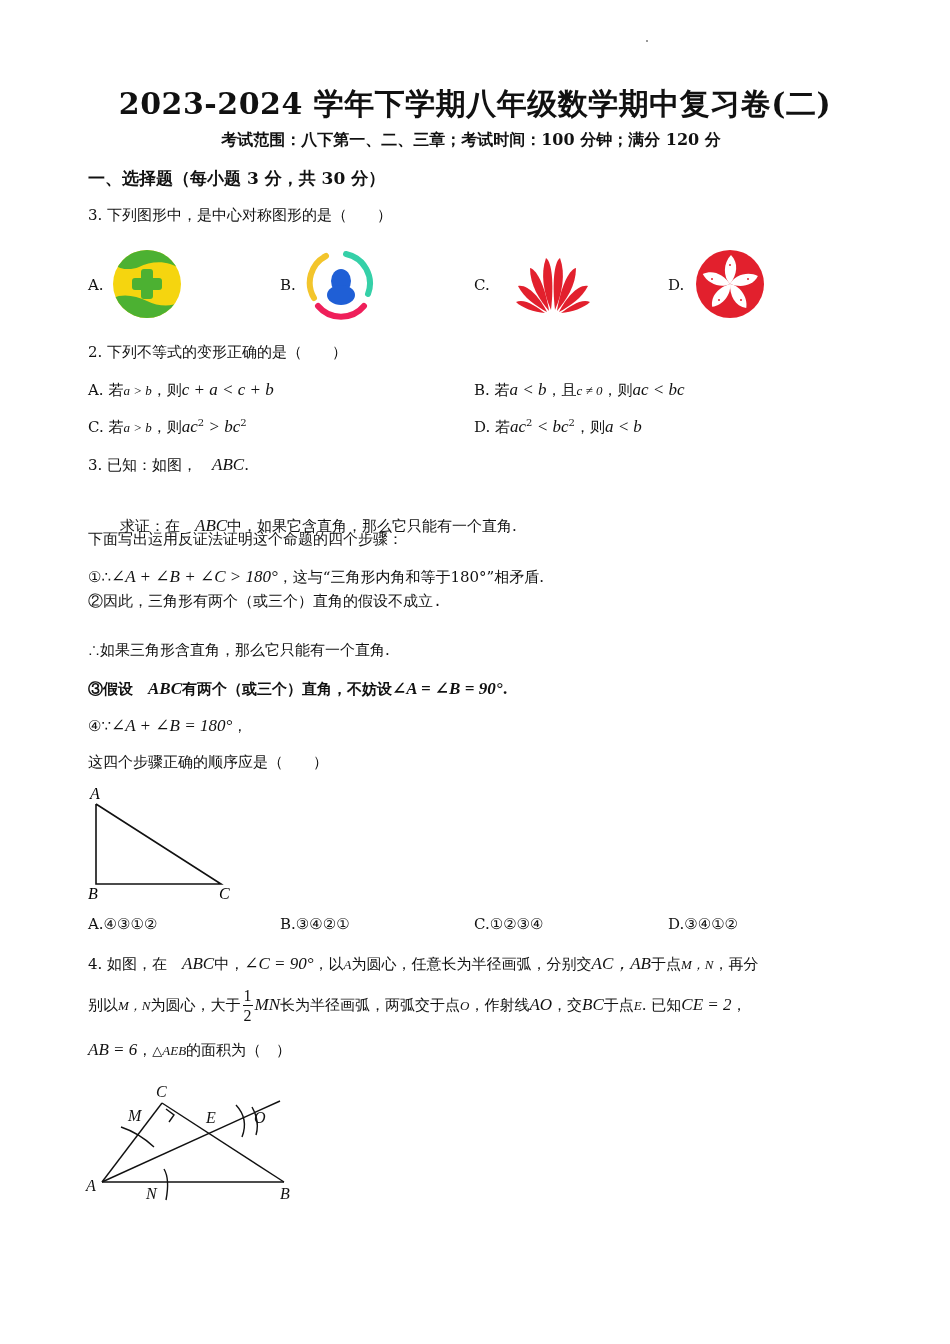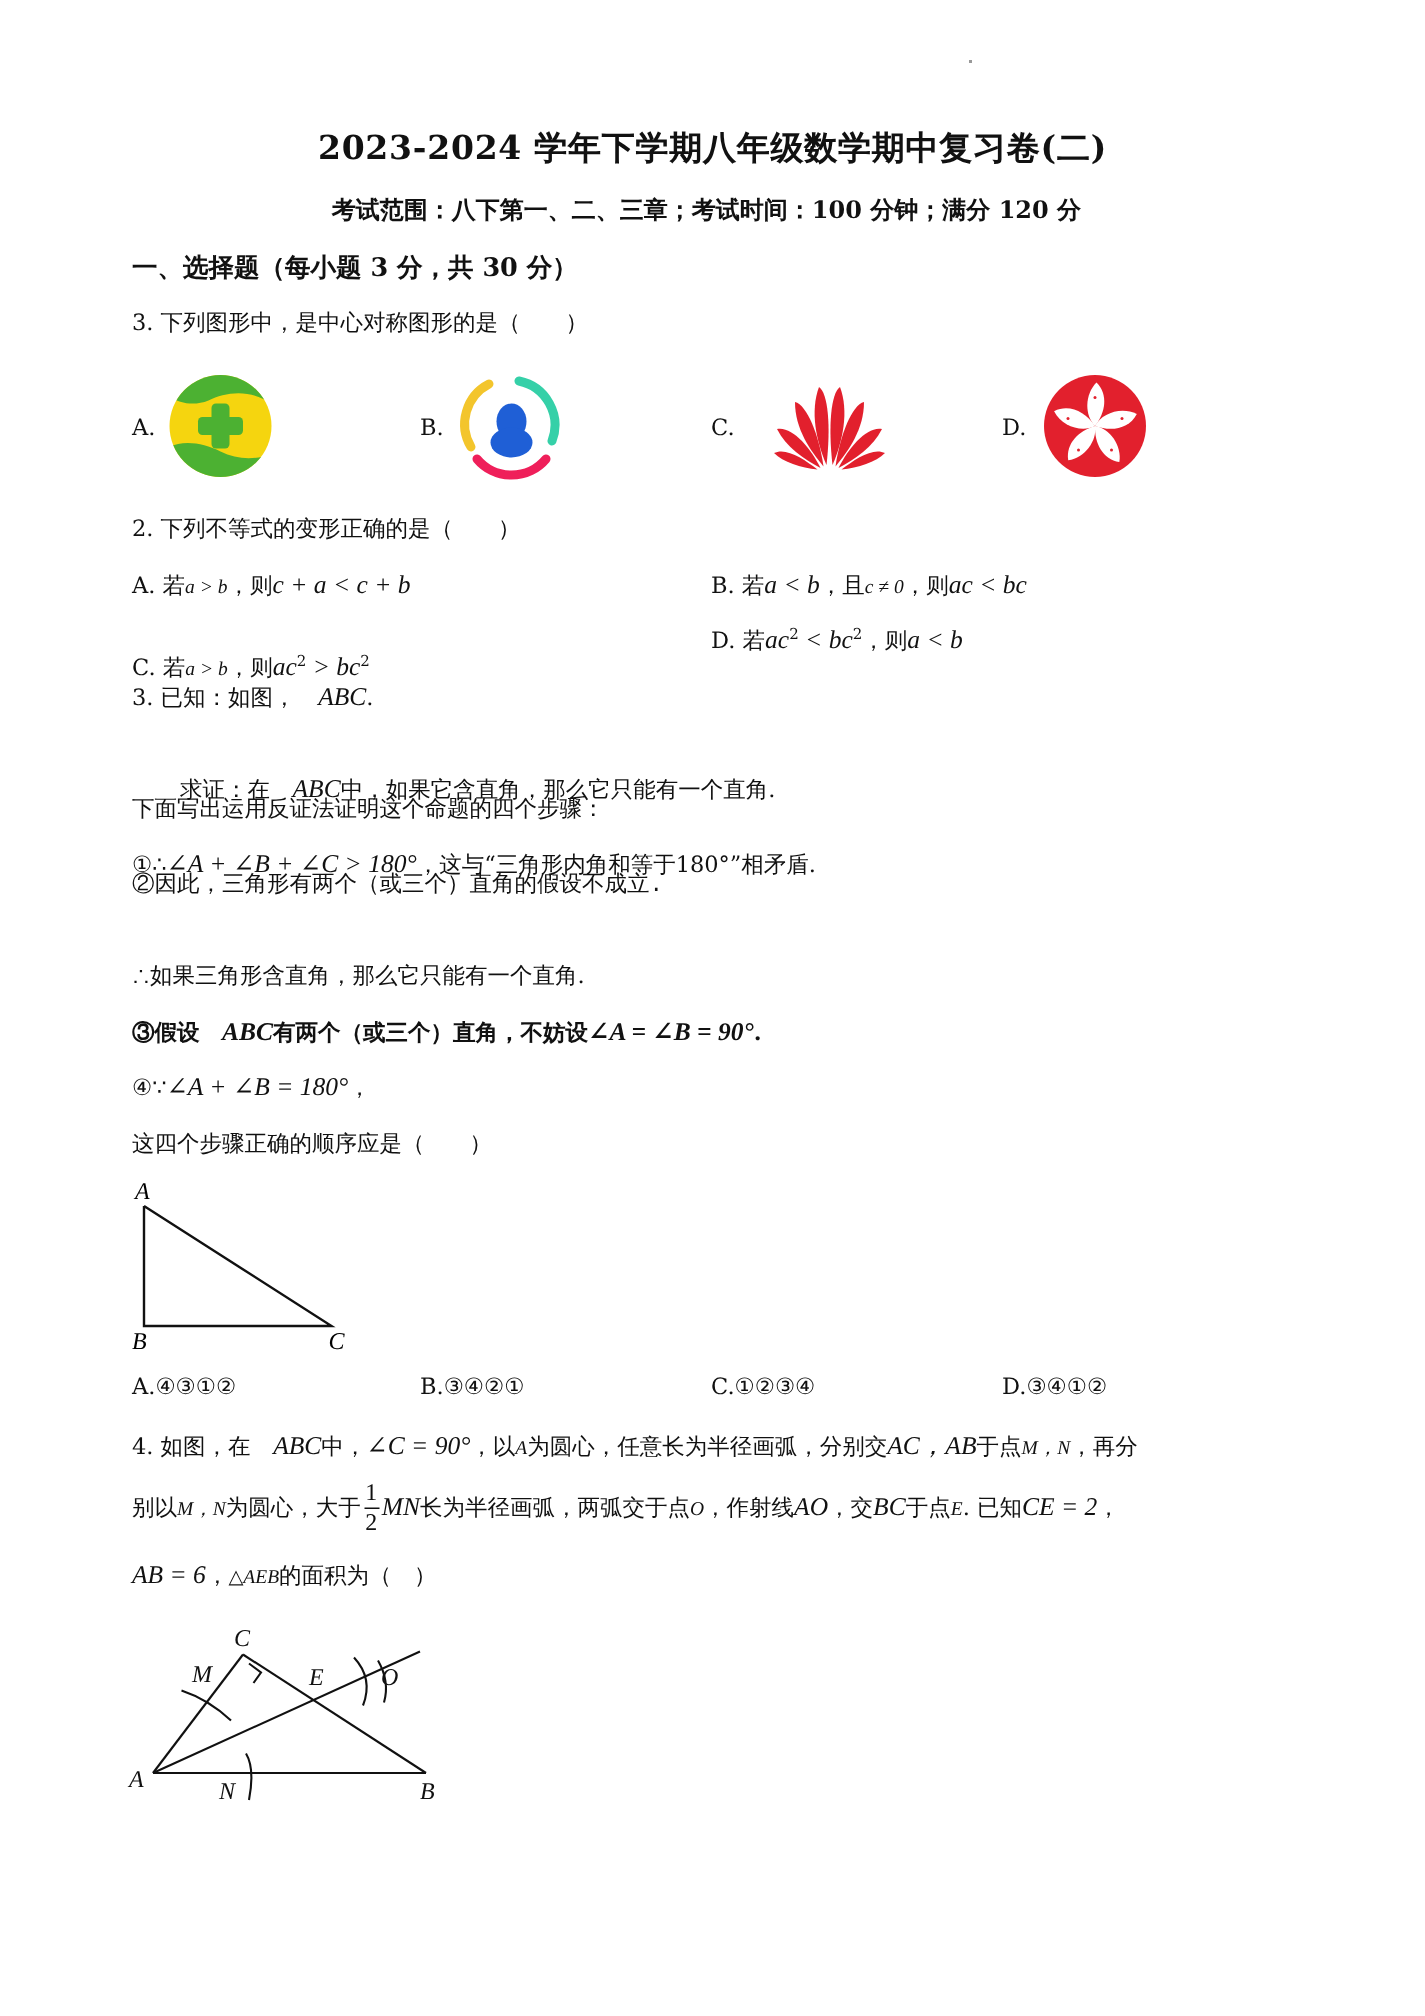--- a/index.html
+++ b/index.html
@@ -1,19 +1,19 @@
 <!DOCTYPE html>
 <html><head>
 <meta charset="utf-8">
 <style>
   html, body { margin: 0; padding: 0; background: #ffffff; }
   body { width: 950px; height: 1344px; position: relative; overflow: hidden;
          font-family: "DejaVu Serif", "Liberation Serif", serif; color: #111; }
   .abs { position: absolute; white-space: nowrap; }
-  .title { left: 0; width: 950px; top: 84px; text-align: center; font-size: 22px; font-weight: bold; letter-spacing: 0.5px; }
+  .title { left: 0; width: 950px; top: 84px; text-align: center; font-size: 30px; font-weight: bold; letter-spacing: 0.5px; }
   .subtitle { left: 0; width: 942px; top: 130px; text-align: center; font-size: 16px; font-weight: bold; }
   .section { left: 88px; top: 167px; font-size: 17px; font-weight: bold; }
   .line { font-size: 15px; left: 88px; }
   .math { font-family: "Liberation Serif", "DejaVu Serif", serif; font-style: italic; font-size: 17px; }
   .math-sm { font-family: "Liberation Serif", "DejaVu Serif", serif; font-style: italic; font-size: 13px; }
   .opt-label { font-size: 15px; }
   .dot { left: 646px; top: 40px; width: 2px; height: 2px; background: #999; }
   .logo { position: absolute; }
   .frac { display: inline-block; vertical-align: middle; text-align: center; font-family: "Liberation Serif", serif; font-size: 16px; line-height: 1; margin: 0 2px; }
   .frac span { display: block; }
@@ -93,40 +93,40 @@
 <div class="abs line" style="top:343px;">2. 下列不等式的变形正确的是（　　）</div>
 
 <div class="abs line" style="top:380px;">
   <span>A.</span>
   <span>若</span><span class="math-sm">a &gt; b</span><span>，则</span><span class="math">c + a &lt; c + b</span>
 </div>
 <div class="abs line" style="left:474px; top:380px;">
   <span>B.</span>
   <span>若</span><span class="math">a &lt; b</span><span>，且</span><span class="math-sm">c ≠ 0</span><span>，则</span><span class="math">ac &lt; bc</span>
 </div>
-<div class="abs line" style="top:435px;text-align:right;">
+<div class="abs line" style="top:417px;text-align:right;">
   <span>C.</span>
   <span>若</span><span class="math-sm">a &gt; b</span><span>，则</span><span class="math">ac</span><sup>2</sup><span class="math"> &gt; bc</span><sup>2</sup>
 </div>
 <div class="abs line" style="left:474px; top:417px;">
   <span>D.</span>
   <span>若</span><span class="math">ac</span><sup>2</sup><span class="math"> &lt; bc</span><sup>2</sup><span>，则</span><span class="math">a &lt; b</span>
 </div>
 
 <div class="abs line" style="top:455px;">
   <span>3. 已知：如图，</span> <span class="math">ABC</span><span>.</span>
 </div>
 <div class="abs line" style="top:516px;margin-left:32px;">
   <span>求证：在</span> <span class="math">ABC</span><span>中，如果它含直角，那么它只能有一个直角.</span>
 </div>
 <div class="abs line" style="top:530px;">下面写出运用反证法证明这个命题的四个步骤：</div>
 <div class="abs line" style="top:566px;">
   <span>①∴</span><span class="math">∠A + ∠B + ∠C &gt; 180°</span><span>，这与“三角形内角和等于180°”相矛盾.</span>
 </div>
-<div class="abs line" style="top:580px;font-family:Liberation Mono, monospace;">②因此，三角形有两个（或三个）直角的假设不成立.</div>
+<div class="abs line" style="top:592px;font-family:Liberation Mono, monospace;">②因此，三角形有两个（或三个）直角的假设不成立.</div>
 <div class="abs line" style="top:641px;">∴如果三角形含直角，那么它只能有一个直角.</div>
 <div class="abs line" style="top:678px;font-weight:bold;">
   <span>③假设</span> <span class="math">ABC</span><span>有两个（或三个）直角，不妨设</span><span class="math">∠A = ∠B = 90°</span><span>.</span>
 </div>
 <div class="abs line" style="top:715px;">
   <span>④∵</span><span class="math">∠A + ∠B = 180°</span><span>，</span>
 </div>
 <div class="abs line" style="top:753px;">这四个步骤正确的顺序应是（　　）</div>
 
 <svg class="logo" style="left:84px; top:784px;" width="160" height="120" viewBox="0 0 160 120">

